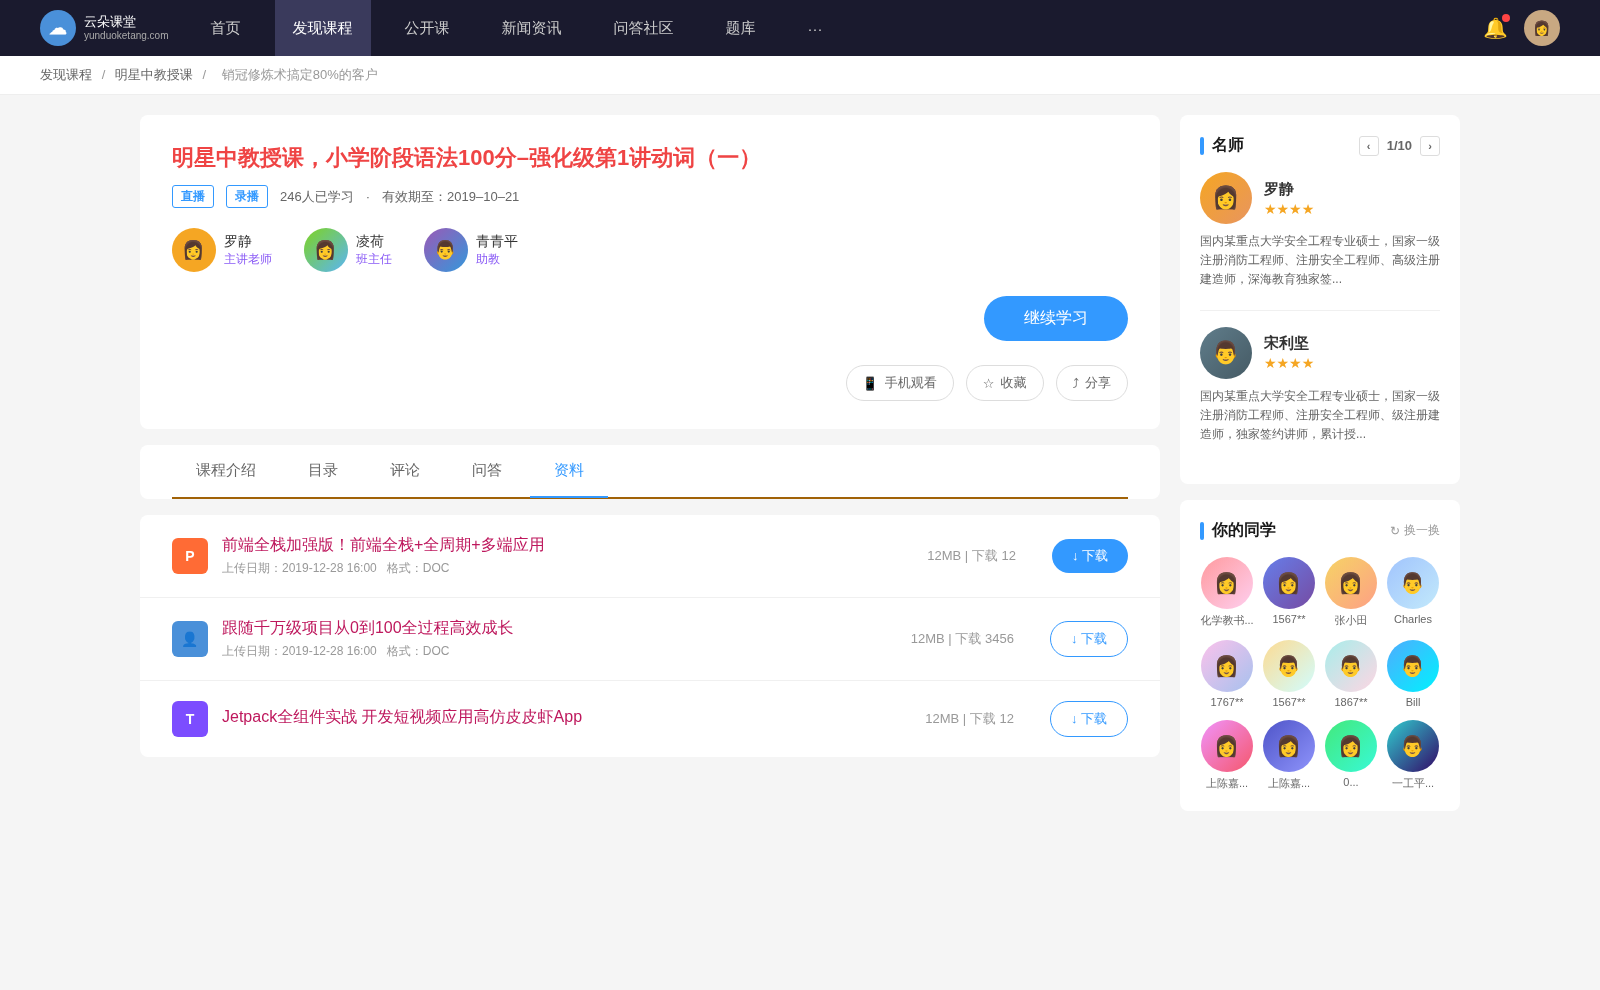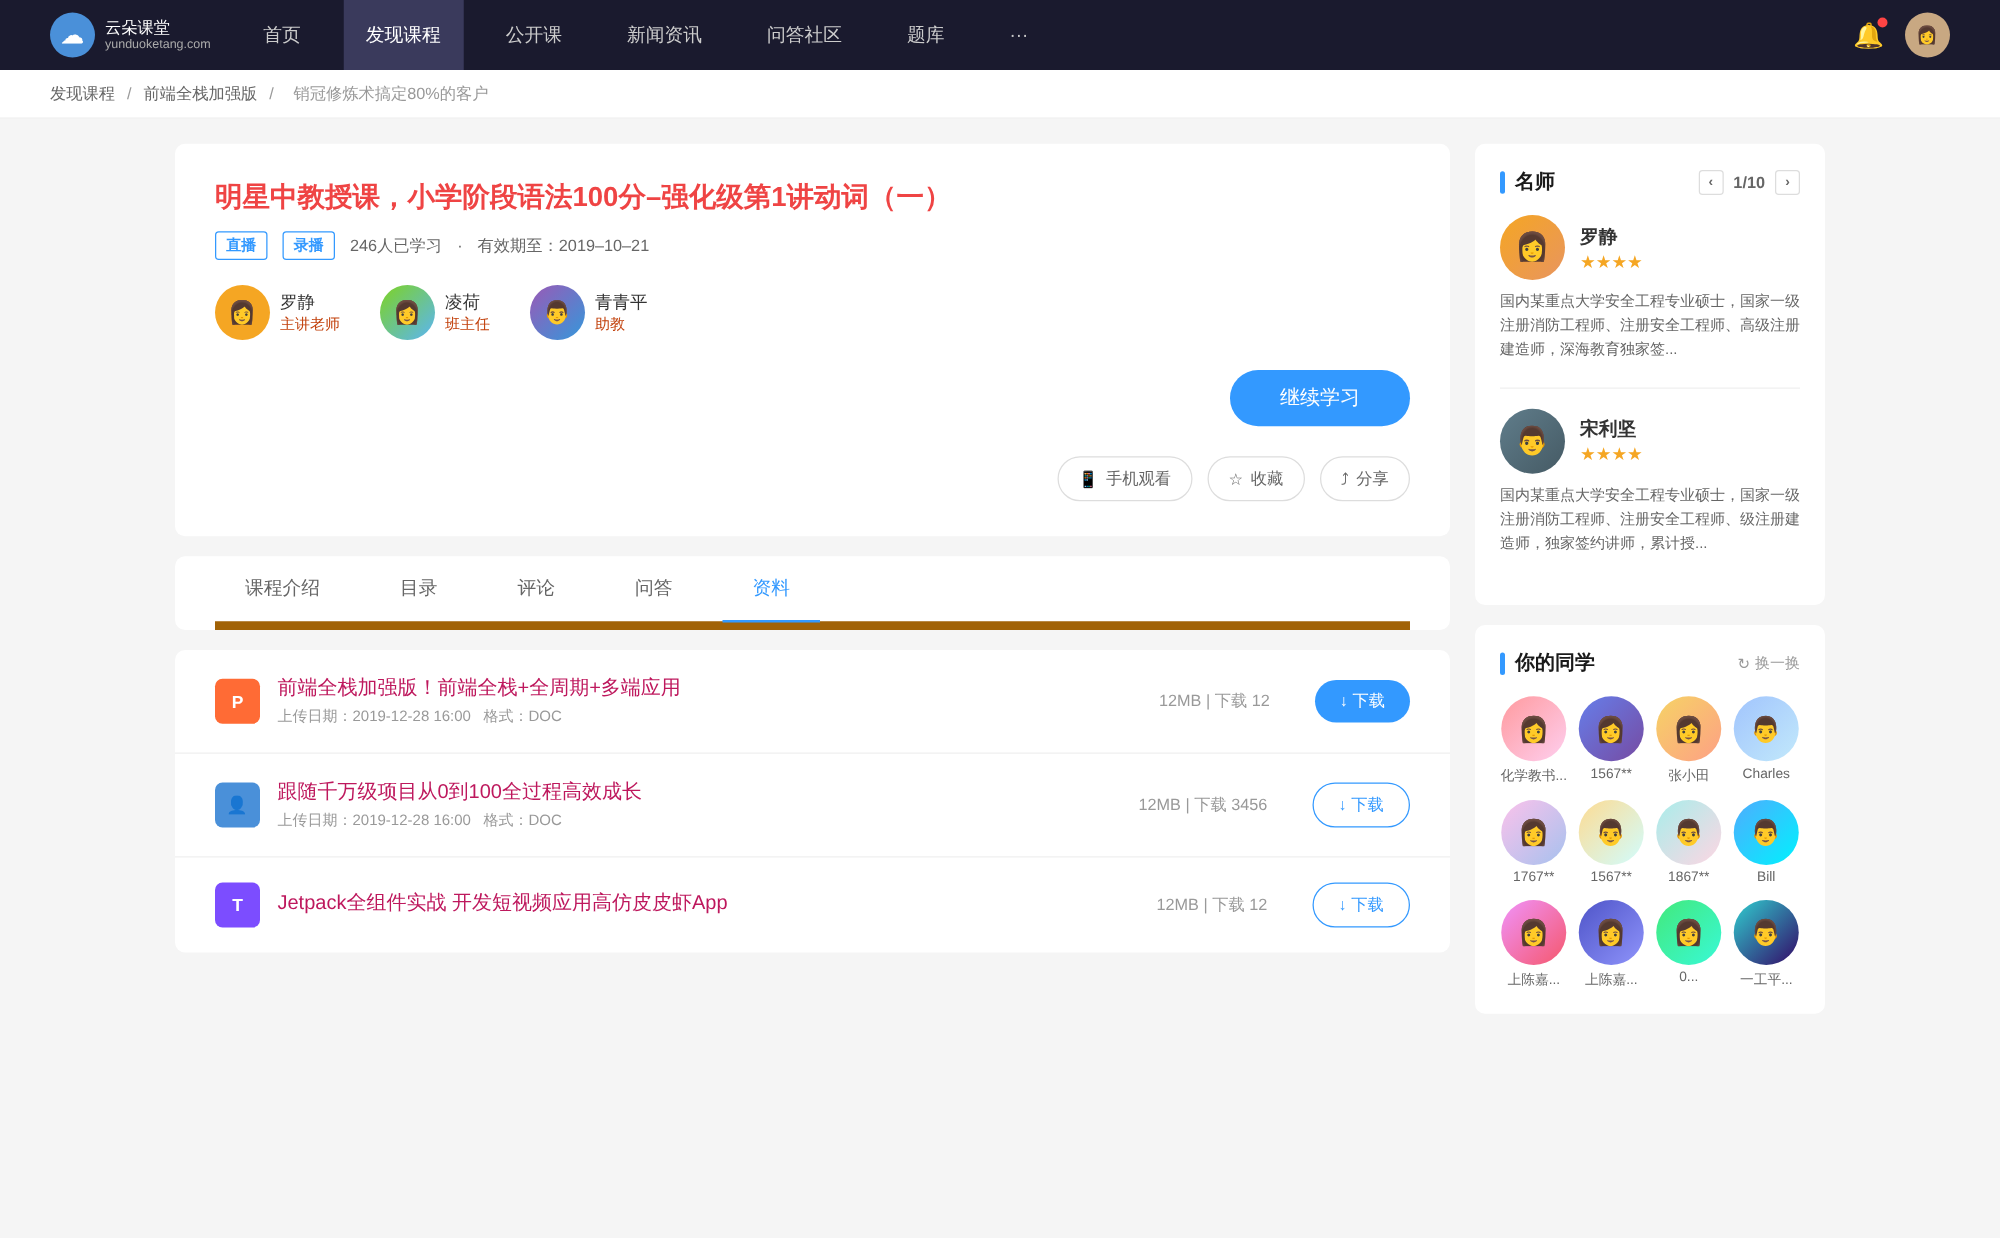--- a/index.html
+++ b/index.html
@@ -35,37 +35,37 @@
     .course-meta { display: flex; align-items: center; gap: 12px; margin-bottom: 20px; color: #666; font-size: 13px; }
     .badge { padding: 2px 8px; border-radius: 3px; font-size: 12px; font-weight: bold; }
     .badge-live { border: 1px solid #3399ff; color: #3399ff; }
     .badge-record { border: 1px solid #3399ff; color: #3399ff; }
     .teachers { display: flex; align-items: center; gap: 32px; margin-bottom: 24px; }
     .teacher-item { display: flex; align-items: center; gap: 8px; }
     .teacher-avatar-placeholder { width: 44px; height: 44px; border-radius: 50%; background: linear-gradient(135deg, #f5a623, #f5a623); display: flex; align-items: center; justify-content: center; color: white; font-size: 18px; }
     .teacher-avatar-placeholder2 { background: linear-gradient(135deg, #7ed321, #5ab5f5); }
     .teacher-avatar-placeholder3 { background: linear-gradient(135deg, #9b59b6, #3498db); }
     .teacher-name { font-size: 14px; color: #333; }
-    .teacher-role { font-size: 12px; color: #c2410c; }
+    .teacher-role { font-size: 12px; color: #8b5cf6; }
 
     .progress-section { margin-bottom: 20px; }
     .progress-label { display: flex; align-items: center; gap: 12px; margin-bottom: 6px; }
     .progress-pct { color: #3399ff; font-size: 18px; font-weight: bold; }
     .progress-desc { color: #999; font-size: 13px; }
     .progress-bar-track { width: 200px; height: 4px; background: #e8e8e8; border-radius: 2px; }
     .progress-bar-fill { height: 4px; background: #3399ff; border-radius: 2px; }
 
     .course-actions { display: flex; align-items: flex-end; gap: 24px; flex-direction: column; }
     .btn-continue { background: #3399ff; color: white; border: none; border-radius: 24px; padding: 12px 40px; font-size: 16px; cursor: pointer; }
     .action-btns { margin-left: auto; display: flex; gap: 12px; }
     .action-btn { display: flex; align-items: center; gap: 6px; color: #666; background: none; border: 1px solid #ddd; border-radius: 20px; padding: 8px 16px; cursor: pointer; font-size: 13px; }
 
     
     .tabs-card { background: white; border-radius: 8px; padding: 0 32px; margin-bottom: 16px; }
-    .tabs-list { display: flex; gap: 16px; border-bottom: 7px solid #a16207; }
+    .tabs-list { display: flex; gap: 4px; border-bottom: 2px solid #a16207; }
     .tab-item { padding: 16px 24px; cursor: pointer; color: #666; font-size: 15px; border-bottom: 2px solid transparent; margin-bottom: -1px; }
     .tab-item.active { color: #3399ff; border-bottom-color: #3399ff; font-weight: 500; }
 
     
     .resource-list { background: white; border-radius: 8px; }
     .resource-item { display: flex; align-items: center; padding: 20px 32px; border-bottom: 1px solid #f0f0f0; }
     .resource-item:last-child { border-bottom: none; }
     .resource-icon { width: 36px; height: 36px; border-radius: 6px; display: flex; align-items: center; justify-content: center; color: white; font-weight: bold; font-size: 14px; margin-right: 14px; flex-shrink: 0; }
     .resource-icon-p { background: #ff6b35; }
     .resource-icon-person { background: #4a90d9; }
@@ -139,21 +139,21 @@
       🔔
       <span class="bell-dot"></span>
     </div>
     <div class="avatar-nav">👩</div>
   </div>
 </nav>
 
 <div class="breadcrumb">
   <a href="#">发现课程</a>
   <span> / </span>
-  <a href="#">前端全栈加强版</a>
+  <a href="#">明星中教授课</a>
   <span> / </span>
   <span>销冠修炼术搞定80%的客户</span>
 </div>
 
 <div class="main-container">
 
   <div class="content-left">
 
     <div class="course-header-card">
       <h1 class="course-title">明星中教授课，小学阶段语法100分–强化级第1讲动词（一）</h1>

